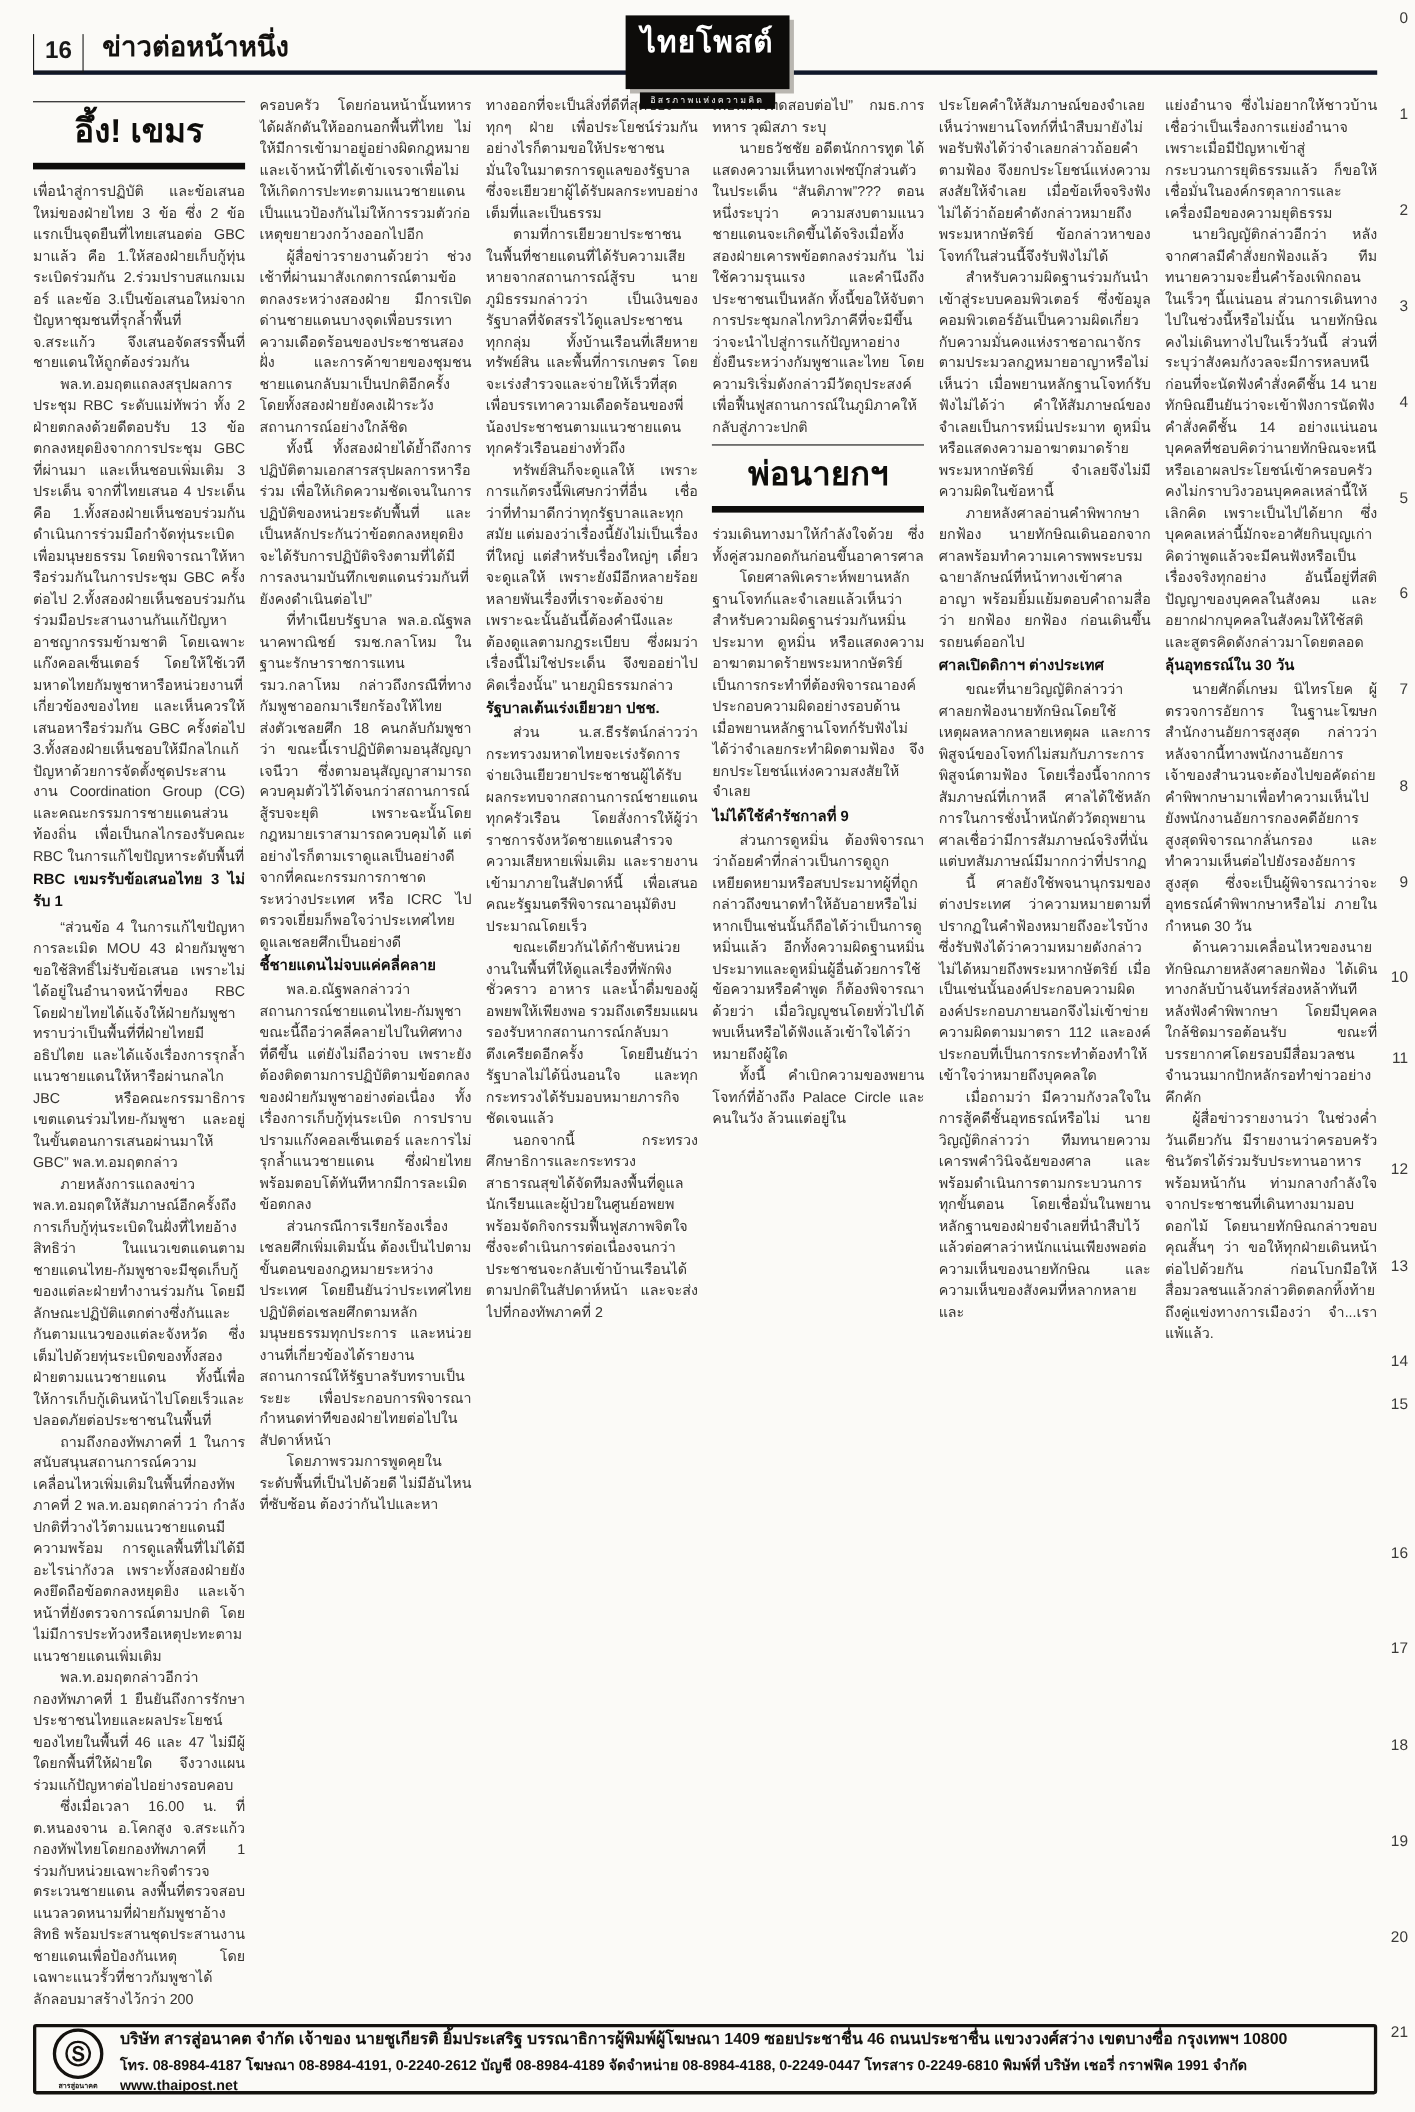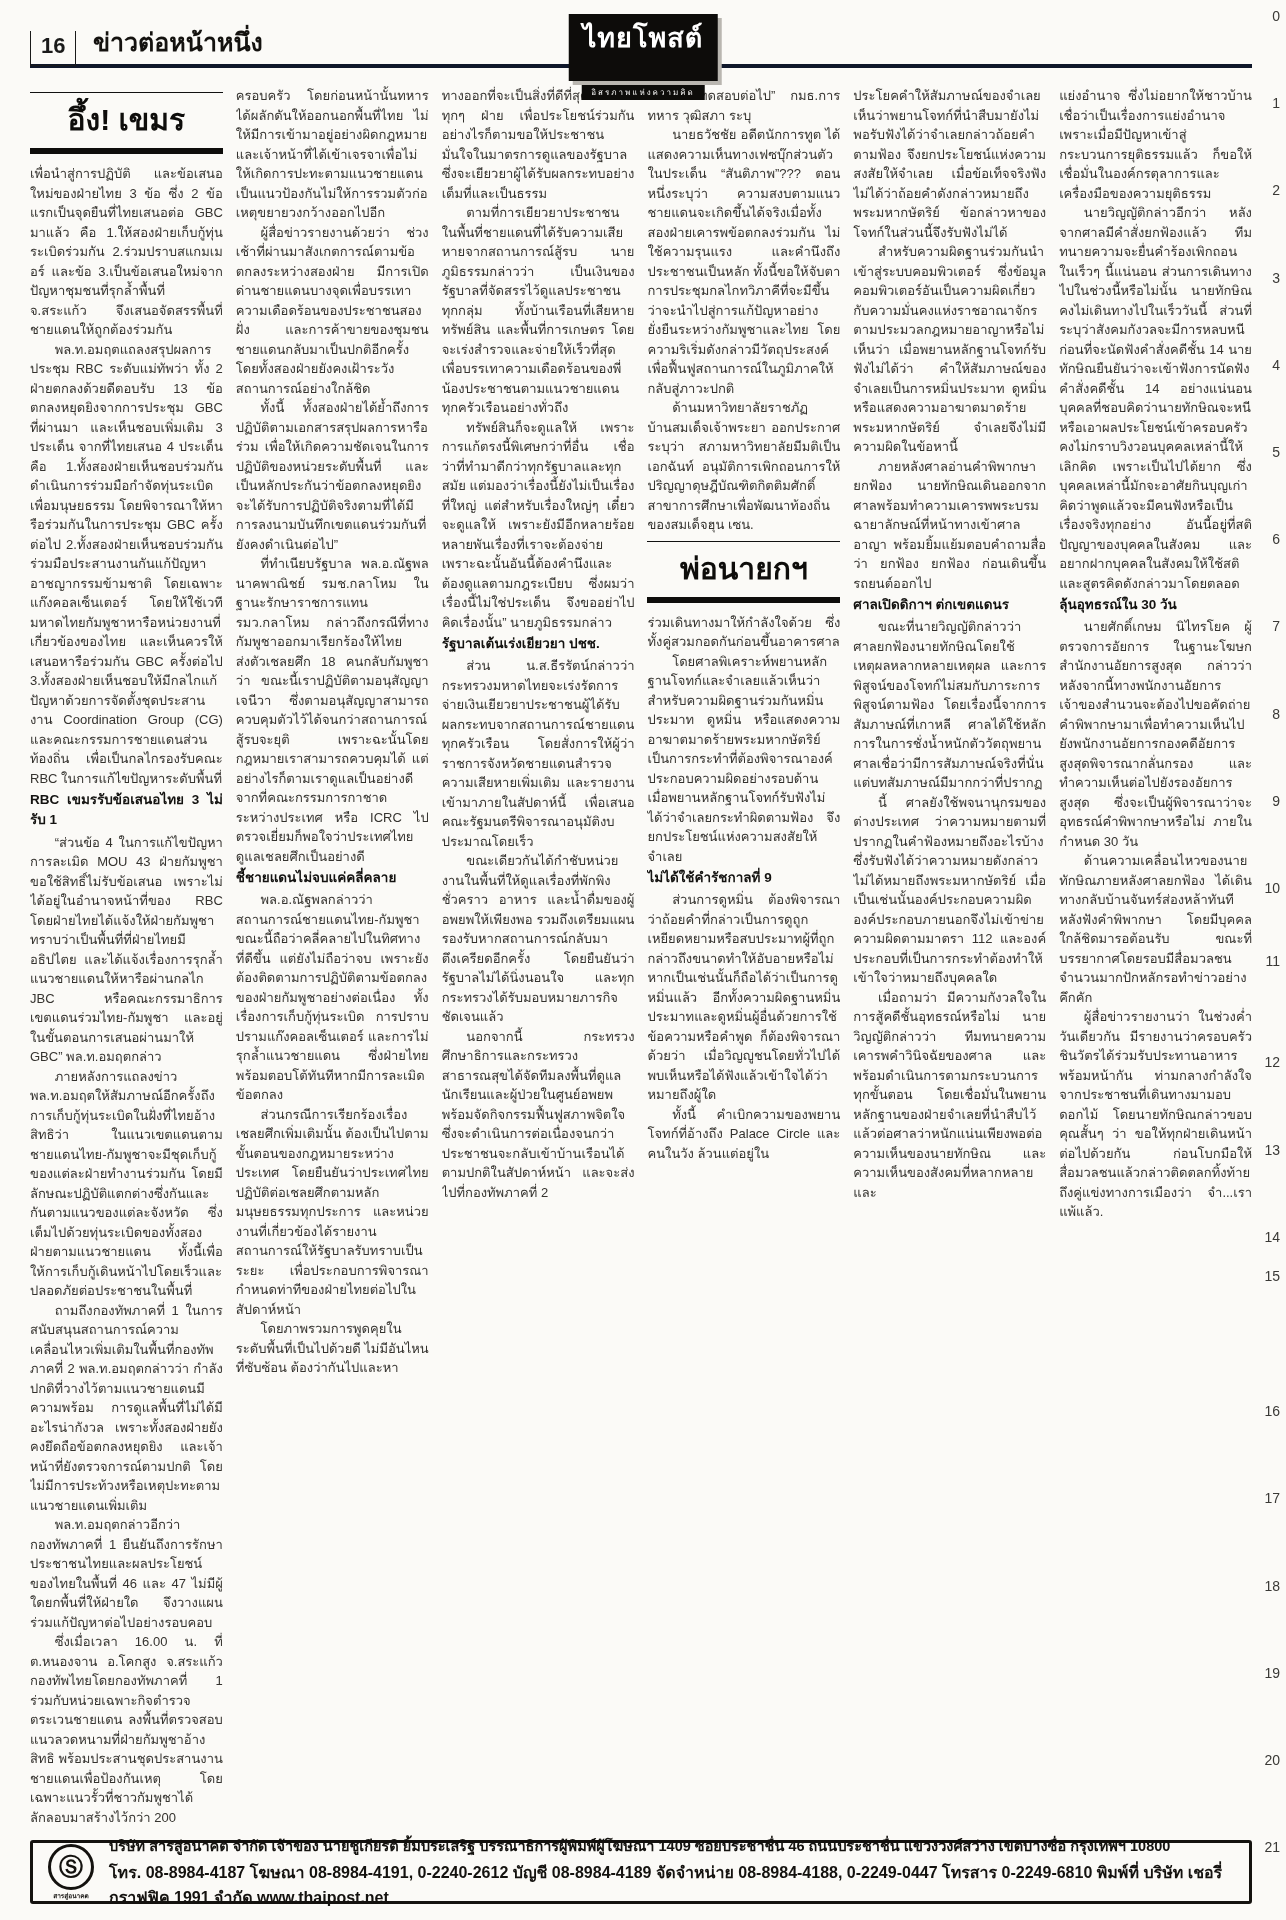--- a/index.html
+++ b/index.html
@@ -56,21 +56,21 @@
   }
   .footer-logo{width:48px;flex:0 0 48px;text-align:center;}
   .footer-logo .circle{
     width:40px;height:40px;border:3px solid #14120f;border-radius:50%;
     display:flex;align-items:center;justify-content:center;margin:0 auto;
     font-size:24px;font-weight:bold;color:#14120f;font-family:"Liberation Serif", serif;
   }
   .footer-logo .caption{font-size:6.5px;font-weight:bold;color:#14120f;display:block;margin-top:1px;}
   .footer-text{flex:1;color:#14120f;}
   .footer-text .l1{font-size:14.5px;font-weight:bold;margin-bottom:3px;}
-  .footer-text .l2{font-size:16px;font-weight:bold;}
+  .footer-text .l2{font-size:13px;font-weight:bold;}
 </style>
 </head>
 <body>
 
 <div class="header">
   <span class="pagenum-box">16</span>
   <span class="section-title">ข่าวต่อหน้าหนึ่ง</span>
 </div>
 
 <div class="masthead">
@@ -105,33 +105,32 @@
       <p class="para">ตามที่การเยียวยาประชาชนในพื้นที่ชายแดนที่ได้รับความเสียหายจากสถานการณ์สู้รบ นายภูมิธรรมกล่าวว่า เป็นเงินของรัฐบาลที่จัดสรรไว้ดูแลประชาชนทุกกลุ่ม ทั้งบ้านเรือนที่เสียหาย ทรัพย์สิน และพื้นที่การเกษตร โดยจะเร่งสำรวจและจ่ายให้เร็วที่สุด เพื่อบรรเทาความเดือดร้อนของพี่น้องประชาชนตามแนวชายแดนทุกครัวเรือนอย่างทั่วถึง</p>
       <p class="para">ทรัพย์สินก็จะดูแลให้ เพราะการแก้ตรงนี้พิเศษกว่าที่อื่น เชื่อว่าที่ทำมาดีกว่าทุกรัฐบาลและทุกสมัย แต่มองว่าเรื่องนี้ยังไม่เป็นเรื่องที่ใหญ่ แต่สำหรับเรื่องใหญ่ๆ เดี๋ยวจะดูแลให้ เพราะยังมีอีกหลายร้อยหลายพันเรื่องที่เราจะต้องจ่าย เพราะฉะนั้นอันนี้ต้องคำนึงและต้องดูแลตามกฎระเบียบ ซึ่งผมว่าเรื่องนี้ไม่ใช่ประเด็น จึงขออย่าไปคิดเรื่องนั้น” นายภูมิธรรมกล่าว</p>
       <div class="subhead">รัฐบาลเต้นเร่งเยียวยา ปชช.</div>
       <p class="para">ส่วน น.ส.ธีรรัตน์กล่าวว่า กระทรวงมหาดไทยจะเร่งรัดการจ่ายเงินเยียวยาประชาชนผู้ได้รับผลกระทบจากสถานการณ์ชายแดนทุกครัวเรือน โดยสั่งการให้ผู้ว่าราชการจังหวัดชายแดนสำรวจความเสียหายเพิ่มเติม และรายงานเข้ามาภายในสัปดาห์นี้ เพื่อเสนอคณะรัฐมนตรีพิจารณาอนุมัติงบประมาณโดยเร็ว</p>
       <p class="para">ขณะเดียวกันได้กำชับหน่วยงานในพื้นที่ให้ดูแลเรื่องที่พักพิงชั่วคราว อาหาร และน้ำดื่มของผู้อพยพให้เพียงพอ รวมถึงเตรียมแผนรองรับหากสถานการณ์กลับมาตึงเครียดอีกครั้ง โดยยืนยันว่ารัฐบาลไม่ได้นิ่งนอนใจ และทุกกระทรวงได้รับมอบหมายภารกิจชัดเจนแล้ว</p>
       <p class="para">นอกจากนี้ กระทรวงศึกษาธิการและกระทรวงสาธารณสุขได้จัดทีมลงพื้นที่ดูแลนักเรียนและผู้ป่วยในศูนย์อพยพ พร้อมจัดกิจกรรมฟื้นฟูสภาพจิตใจ ซึ่งจะดำเนินการต่อเนื่องจนกว่าประชาชนจะกลับเข้าบ้านเรือนได้ตามปกติในสัปดาห์หน้า และจะส่งไปที่กองทัพภาคที่ 2</p>
     </div>
     <div class="col">
       <p class="para noindent">เพื่อที่การทดสอบต่อไป” กมธ.การทหาร วุฒิสภา ระบุ</p>
       <p class="para">นายธวัชชัย อดีตนักการทูต ได้แสดงความเห็นทางเฟซบุ๊กส่วนตัวในประเด็น “สันติภาพ”??? ตอนหนึ่งระบุว่า ความสงบตามแนวชายแดนจะเกิดขึ้นได้จริงเมื่อทั้งสองฝ่ายเคารพข้อตกลงร่วมกัน ไม่ใช้ความรุนแรง และคำนึงถึงประชาชนเป็นหลัก ทั้งนี้ขอให้จับตาการประชุมกลไกทวิภาคีที่จะมีขึ้นว่าจะนำไปสู่การแก้ปัญหาอย่างยั่งยืนระหว่างกัมพูชาและไทย โดยความริเริ่มดังกล่าวมีวัตถุประสงค์เพื่อฟื้นฟูสถานการณ์ในภูมิภาคให้กลับสู่ภาวะปกติ</p>
-      <p class="para">ด้านมหาวิทยาลัยราชภัฏบ้านสมเด็จเจ้าพระยา ออกประกาศระบุว่า สภามหาวิทยาลัยมีมติเป็นเอกฉันท์ อนุมัติการเพิกถอนการให้ปริญญาดุษฎีบัณฑิตกิตติมศักดิ์ สาขาการศึกษาเพื่อพัฒนาท้องถิ่น ของสมเด็จฮุน เซน.</p>
       <div class="headline">พ่อนายกฯ</div>
       <p class="para noindent">ร่วมเดินทางมาให้กำลังใจด้วย ซึ่งทั้งคู่สวมกอดกันก่อนขึ้นอาคารศาล</p>
       <p class="para">โดยศาลพิเคราะห์พยานหลักฐานโจทก์และจำเลยแล้วเห็นว่า สำหรับความผิดฐานร่วมกันหมิ่นประมาท ดูหมิ่น หรือแสดงความอาฆาตมาดร้ายพระมหากษัตริย์ เป็นการกระทำที่ต้องพิจารณาองค์ประกอบความผิดอย่างรอบด้าน เมื่อพยานหลักฐานโจทก์รับฟังไม่ได้ว่าจำเลยกระทำผิดตามฟ้อง จึงยกประโยชน์แห่งความสงสัยให้จำเลย</p>
       <div class="subhead">ไม่ได้ใช้คำรัชกาลที่ 9</div>
       <p class="para">ส่วนการดูหมิ่น ต้องพิจารณาว่าถ้อยคำที่กล่าวเป็นการดูถูกเหยียดหยามหรือสบประมาทผู้ที่ถูกกล่าวถึงขนาดทำให้อับอายหรือไม่ หากเป็นเช่นนั้นก็ถือได้ว่าเป็นการดูหมิ่นแล้ว อีกทั้งความผิดฐานหมิ่นประมาทและดูหมิ่นผู้อื่นด้วยการใช้ข้อความหรือคำพูด ก็ต้องพิจารณาด้วยว่า เมื่อวิญญูชนโดยทั่วไปได้พบเห็นหรือได้ฟังแล้วเข้าใจได้ว่าหมายถึงผู้ใด</p>
       <p class="para">ทั้งนี้ คำเบิกความของพยานโจทก์ที่อ้างถึง Palace Circle และคนในวัง ล้วนแต่อยู่ใน</p>
     </div>
     <div class="col">
       <p class="para noindent">ประโยคคำให้สัมภาษณ์ของจำเลย เห็นว่าพยานโจทก์ที่นำสืบมายังไม่พอรับฟังได้ว่าจำเลยกล่าวถ้อยคำตามฟ้อง จึงยกประโยชน์แห่งความสงสัยให้จำเลย เมื่อข้อเท็จจริงฟังไม่ได้ว่าถ้อยคำดังกล่าวหมายถึงพระมหากษัตริย์ ข้อกล่าวหาของโจทก์ในส่วนนี้จึงรับฟังไม่ได้</p>
       <p class="para">สำหรับความผิดฐานร่วมกันนำเข้าสู่ระบบคอมพิวเตอร์ ซึ่งข้อมูลคอมพิวเตอร์อันเป็นความผิดเกี่ยวกับความมั่นคงแห่งราชอาณาจักรตามประมวลกฎหมายอาญาหรือไม่ เห็นว่า เมื่อพยานหลักฐานโจทก์รับฟังไม่ได้ว่า คำให้สัมภาษณ์ของจำเลยเป็นการหมิ่นประมาท ดูหมิ่น หรือแสดงความอาฆาตมาดร้ายพระมหากษัตริย์ จำเลยจึงไม่มีความผิดในข้อหานี้</p>
       <p class="para">ภายหลังศาลอ่านคำพิพากษายกฟ้อง นายทักษิณเดินออกจากศาลพร้อมทำความเคารพพระบรมฉายาลักษณ์ที่หน้าทางเข้าศาลอาญา พร้อมยิ้มแย้มตอบคำถามสื่อว่า ยกฟ้อง ยกฟ้อง ก่อนเดินขึ้นรถยนต์ออกไป</p>
-      <div class="subhead">ศาลเปิดดิกาฯ ต่กเขตแดนร</div>
+      <div class="subhead">ศาลเปิดดิกาฯ ต่างประเทศ</div>
       <p class="para">ขณะที่นายวิญญัติกล่าวว่า ศาลยกฟ้องนายทักษิณโดยใช้เหตุผลหลากหลายเหตุผล และการพิสูจน์ของโจทก์ไม่สมกับภาระการพิสูจน์ตามฟ้อง โดยเรื่องนี้จากการสัมภาษณ์ที่เกาหลี ศาลได้ใช้หลักการในการชั่งน้ำหนักตัววัตถุพยาน ศาลเชื่อว่ามีการสัมภาษณ์จริงที่นั่น แต่บทสัมภาษณ์มีมากกว่าที่ปรากฏ</p>
       <p class="para">นี้ ศาลยังใช้พจนานุกรมของต่างประเทศ ว่าความหมายตามที่ปรากฏในคำฟ้องหมายถึงอะไรบ้าง ซึ่งรับฟังได้ว่าความหมายดังกล่าวไม่ได้หมายถึงพระมหากษัตริย์ เมื่อเป็นเช่นนั้นองค์ประกอบความผิด องค์ประกอบภายนอกจึงไม่เข้าข่ายความผิดตามมาตรา 112 และองค์ประกอบที่เป็นการกระทำต้องทำให้เข้าใจว่าหมายถึงบุคคลใด</p>
       <p class="para">เมื่อถามว่า มีความกังวลใจในการสู้คดีชั้นอุทธรณ์หรือไม่ นายวิญญัติกล่าวว่า ทีมทนายความเคารพคำวินิจฉัยของศาล และพร้อมดำเนินการตามกระบวนการทุกขั้นตอน โดยเชื่อมั่นในพยานหลักฐานของฝ่ายจำเลยที่นำสืบไว้แล้วต่อศาลว่าหนักแน่นเพียงพอต่อความเห็นของนายทักษิณ และความเห็นของสังคมที่หลากหลายและ</p>
     </div>
     <div class="col">
       <p class="para noindent">แย่งอำนาจ ซึ่งไม่อยากให้ชาวบ้านเชื่อว่าเป็นเรื่องการแย่งอำนาจ เพราะเมื่อมีปัญหาเข้าสู่กระบวนการยุติธรรมแล้ว ก็ขอให้เชื่อมั่นในองค์กรตุลาการและเครื่องมือของความยุติธรรม</p>
       <p class="para">นายวิญญัติกล่าวอีกว่า หลังจากศาลมีคำสั่งยกฟ้องแล้ว ทีมทนายความจะยื่นคำร้องเพิกถอนในเร็วๆ นี้แน่นอน ส่วนการเดินทางไปในช่วงนี้หรือไม่นั้น นายทักษิณคงไม่เดินทางไปในเร็ววันนี้ ส่วนที่ระบุว่าสังคมกังวลจะมีการหลบหนีก่อนที่จะนัดฟังคำสั่งคดีชั้น 14 นายทักษิณยืนยันว่าจะเข้าฟังการนัดฟังคำสั่งคดีชั้น 14 อย่างแน่นอน บุคคลที่ชอบคิดว่านายทักษิณจะหนี หรือเอาผลประโยชน์เข้าครอบครัว คงไม่กราบวิงวอนบุคคลเหล่านี้ให้เลิกคิด เพราะเป็นไปได้ยาก ซึ่งบุคคลเหล่านี้มักจะอาศัยกินบุญเก่า คิดว่าพูดแล้วจะมีคนฟังหรือเป็นเรื่องจริงทุกอย่าง อันนี้อยู่ที่สติปัญญาของบุคคลในสังคม และอยากฝากบุคคลในสังคมให้ใช้สติและสูตรคิดดังกล่าวมาโดยตลอด</p>
       <div class="subhead">ลุ้นอุทธรณ์ใน 30 วัน</div>
       <p class="para">นายศักดิ์เกษม นิไทรโยค ผู้ตรวจการอัยการ ในฐานะโฆษกสำนักงานอัยการสูงสุด กล่าวว่า หลังจากนี้ทางพนักงานอัยการเจ้าของสำนวนจะต้องไปขอคัดถ่ายคำพิพากษามาเพื่อทำความเห็นไปยังพนักงานอัยการกองคดีอัยการสูงสุดพิจารณากลั่นกรอง และทำความเห็นต่อไปยังรองอัยการสูงสุด ซึ่งจะเป็นผู้พิจารณาว่าจะอุทธรณ์คำพิพากษาหรือไม่ ภายในกำหนด 30 วัน</p>
       <p class="para">ด้านความเคลื่อนไหวของนายทักษิณภายหลังศาลยกฟ้อง ได้เดินทางกลับบ้านจันทร์ส่องหล้าทันทีหลังฟังคำพิพากษา โดยมีบุคคลใกล้ชิดมารอต้อนรับ ขณะที่บรรยากาศโดยรอบมีสื่อมวลชนจำนวนมากปักหลักรอทำข่าวอย่างคึกคัก</p>

